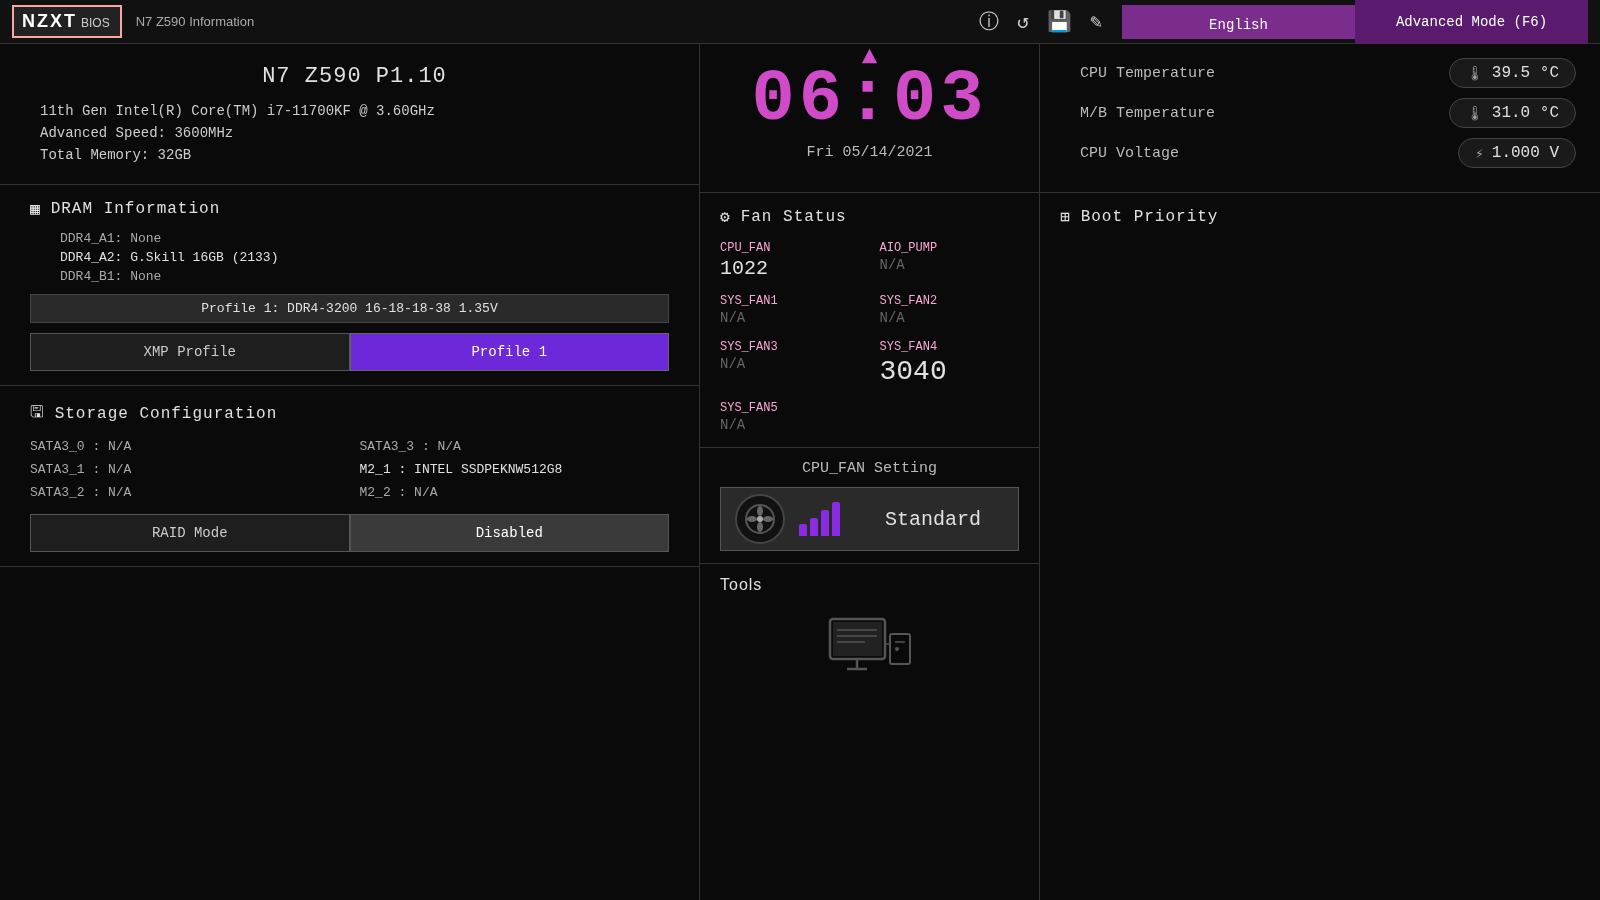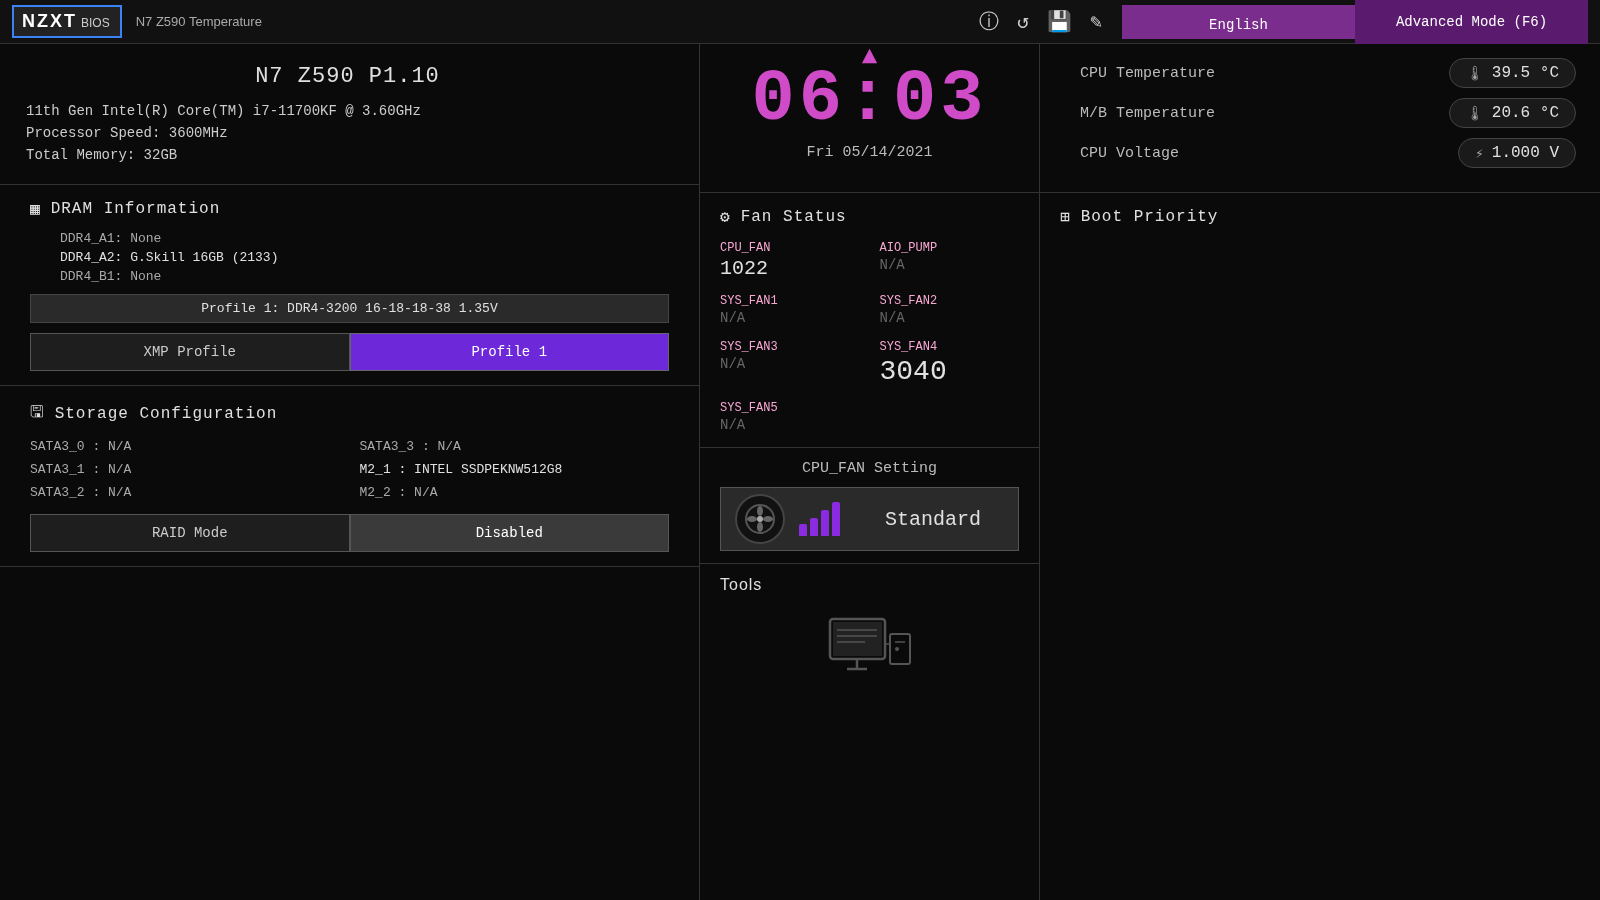--- a/index.html
+++ b/index.html
@@ -76,21 +76,21 @@
 
     
     .left-panel {
       width: 700px;
       border-right: 1px solid #333;
       padding: 0;
       overflow: hidden;
     }
 
     .system-info {
-      padding: 20px 30px 15px 26px;
+      padding: 20px 30px 15px 40px;
       border-bottom: 1px solid #333;
     }
     .system-title {
       text-align: center;
       color: #e0e0e0;
       font-size: 22px;
       margin-bottom: 14px;
       letter-spacing: 1px;
     }
     .sys-row {
@@ -312,21 +312,21 @@
       color: #e0e0e0;
       margin-bottom: 14px;
       letter-spacing: 1px;
     }
 
     .nzxt-box {
       display: flex;
       align-items: center;
       background: #222;
       padding: 4px 10px 4px 8px;
-      border: 2px solid #3b82f6;
+      border: 2px solid #fca5a5;
     }
     .nzxt-text {
       font-weight: 900;
       font-size: 18px;
       color: #fff;
       letter-spacing: 2px;
       font-family: Arial Black, Arial, sans-serif;
     }
     .bios-text {
       font-size: 12px;
@@ -339,40 +339,40 @@
   </style>
 </head>
 <body>
 
 <div class="top-bar">
   <div class="logo-area">
     <div class="nzxt-box">
       <span class="nzxt-text">NZXT</span>
       <span class="bios-text">BIOS</span>
     </div>
-    <span class="board-name">N7 Z590 Temperature</span>
+    <span class="board-name">N7 Z590 Information</span>
   </div>
   <div class="top-icons">
     <span class="top-icon">ⓘ</span>
     <span class="top-icon">↺</span>
     <span class="top-icon">💾</span>
     <span class="top-icon">✎</span>
   </div>
   <button class="lang-btn">English</button>
   <button class="adv-btn">Advanced Mode (F6)</button>
 </div>
 
 <div class="main-layout">
 
   <div class="left-panel">
 
     <div class="system-info">
       <div class="system-title">N7 Z590 P1.10</div>
       <div class="sys-row">11th Gen Intel(R) Core(TM) i7-11700KF @ 3.60GHz</div>
-      <div class="sys-row">Processor Speed: 3600MHz</div>
+      <div class="sys-row">Advanced Speed: 3600MHz</div>
       <div class="sys-row">Total Memory: 32GB</div>
     </div>
 
     <div class="section">
       <div class="section-header">
         <span class="section-icon">▦</span>
         <span>DRAM Information</span>
       </div>
       <div class="dram-rows">
         <div class="dram-row">DDR4_A1: None</div>
@@ -424,21 +424,21 @@
           <span class="temp-label">CPU Temperature</span>
           <div class="temp-value">
             <span class="temp-icon">🌡</span>
             <span>39.5 °C</span>
           </div>
         </div>
         <div class="temp-row">
           <span class="temp-label">M/B Temperature</span>
           <div class="temp-value">
             <span class="temp-icon">🌡</span>
-            <span>20.6 °C</span>
+            <span>31.0 °C</span>
           </div>
         </div>
         <div class="temp-row">
           <span class="temp-label">CPU Voltage</span>
           <div class="temp-value">
             <span class="temp-icon">⚡</span>
             <span>1.000 V</span>
           </div>
         </div>
       </div>

